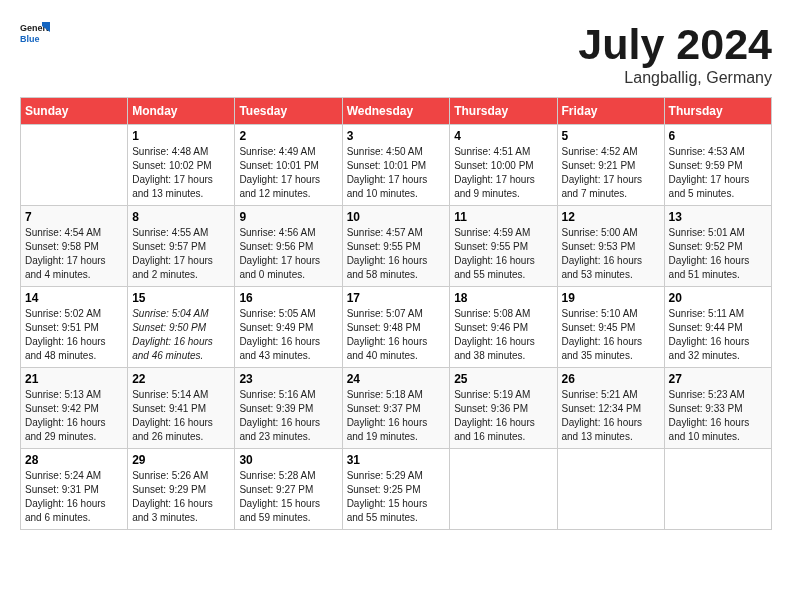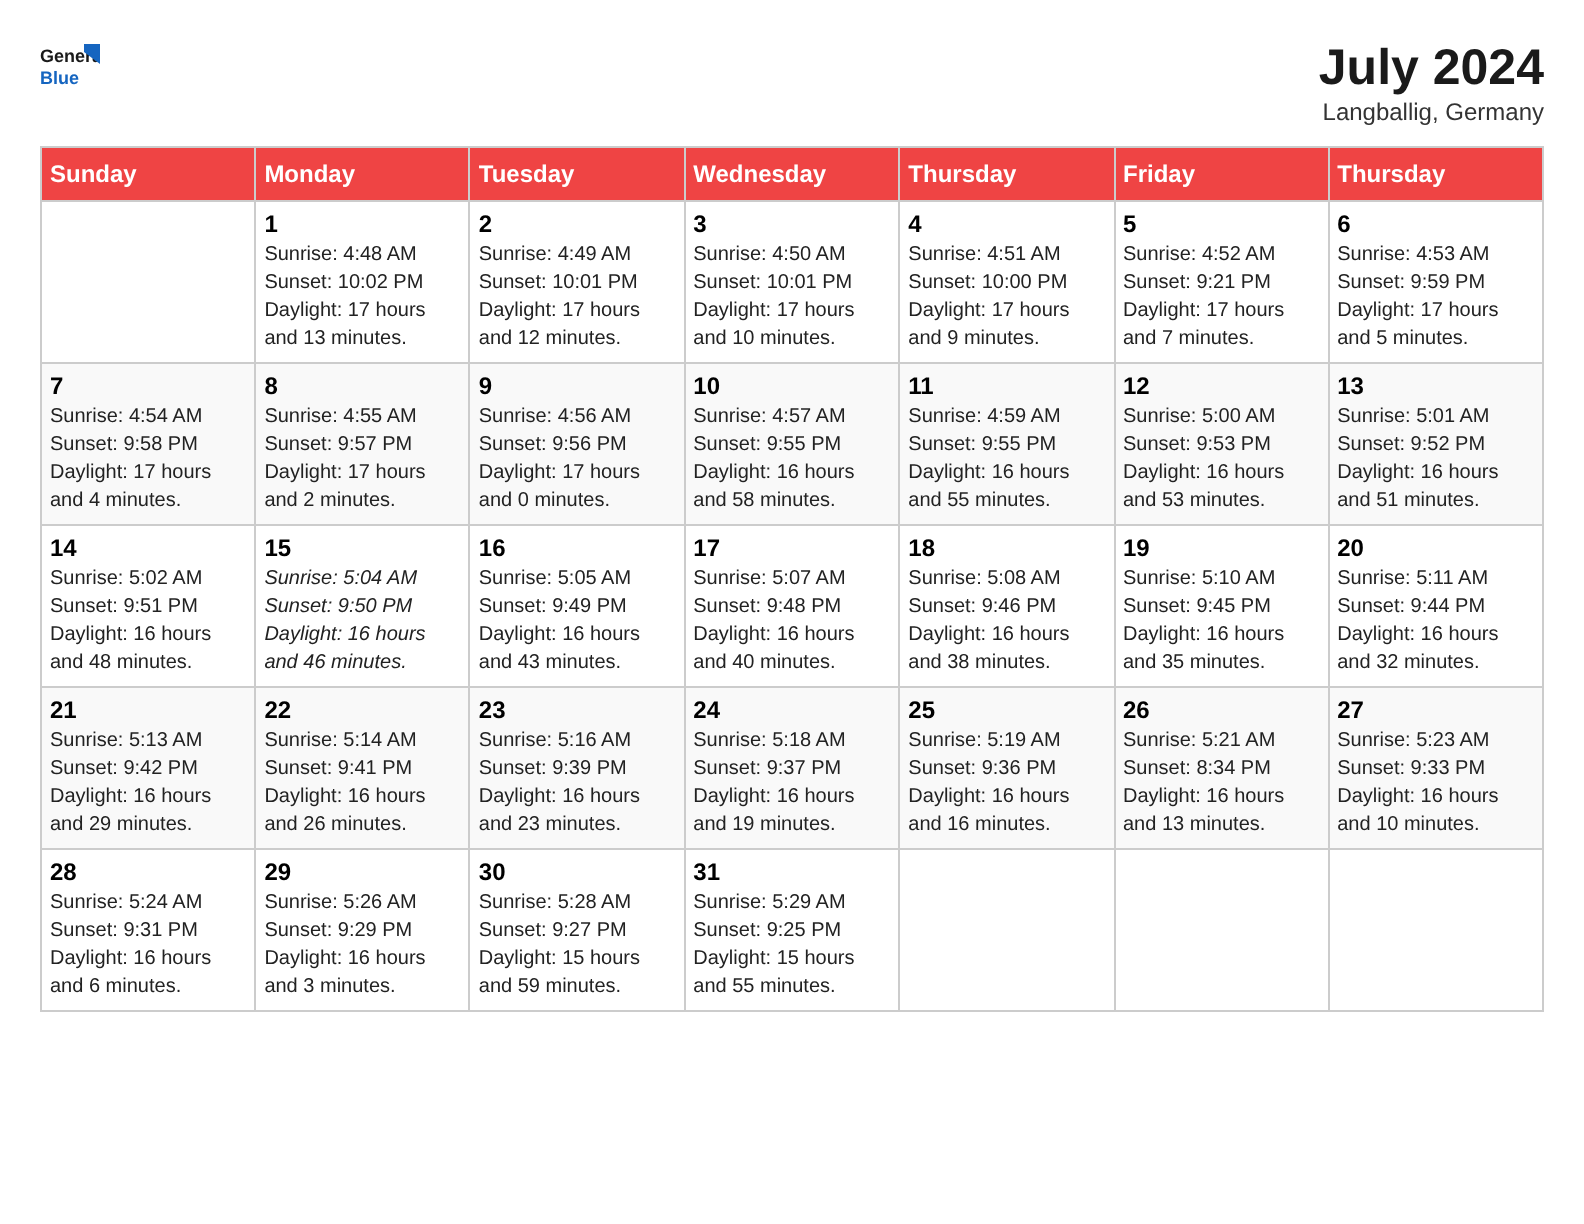--- a/index.html
+++ b/index.html
@@ -22,26 +22,26 @@
       gap: 4px;
     }
     .logo-icon {
       width: 30px;
       height: 24px;
     }
     .title-section {
       text-align: right;
     }
     .month-title {
-      font-size: 25px;
+      font-size: 43px;
       font-weight: bold;
       color: #1a1a1a;
     }
     .subtitle {
-      font-size: 12px;
+      font-size: 16px;
       color: #333;
     }
     table {
       width: 100%;
       border-collapse: collapse;
       font-size: 11px;
     }
     thead tr th {
       background-color: #ef4444;
       color: #fff;
@@ -284,21 +284,21 @@
         <td>
           <div class="day-number">25</div>
           <div class="day-info" style="white-space: pre-line;">Sunrise: 5:19 AM
 Sunset: 9:36 PM
 Daylight: 16 hours
 and 16 minutes.</div>
         </td>
         <td>
           <div class="day-number">26</div>
           <div class="day-info" style="white-space: pre-line;">Sunrise: 5:21 AM
-Sunset: 8:34 PM
+Sunset: 12:34 PM
 Daylight: 16 hours
 and 13 minutes.</div>
         </td>
         <td>
           <div class="day-number">27</div>
           <div class="day-info" style="white-space: pre-line;">Sunrise: 5:23 AM
 Sunset: 9:33 PM
 Daylight: 16 hours
 and 10 minutes.</div>
         </td>

